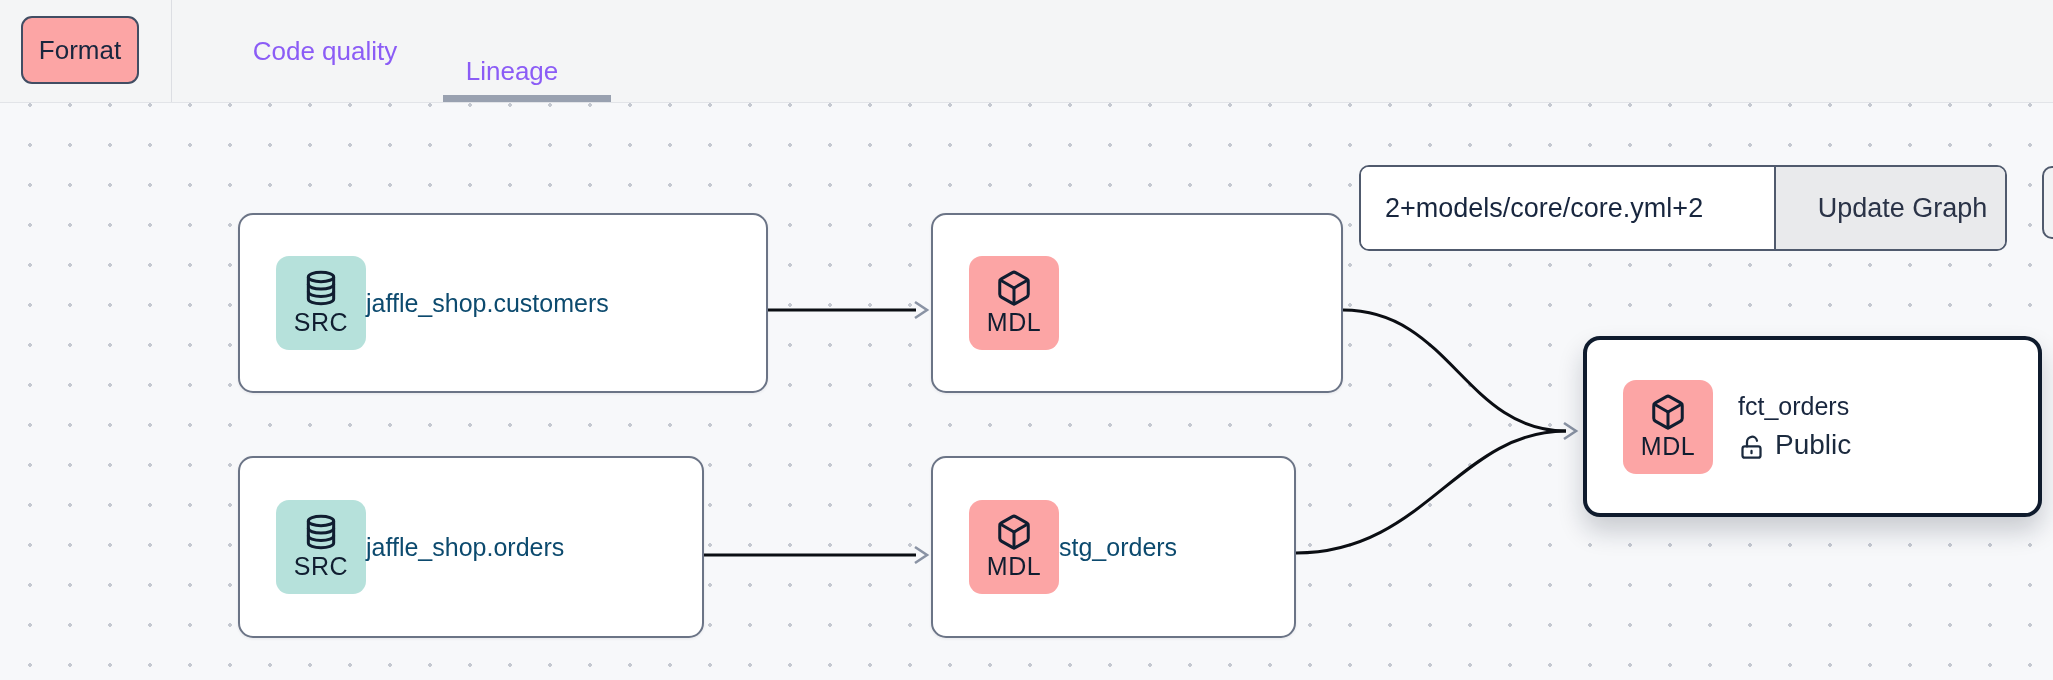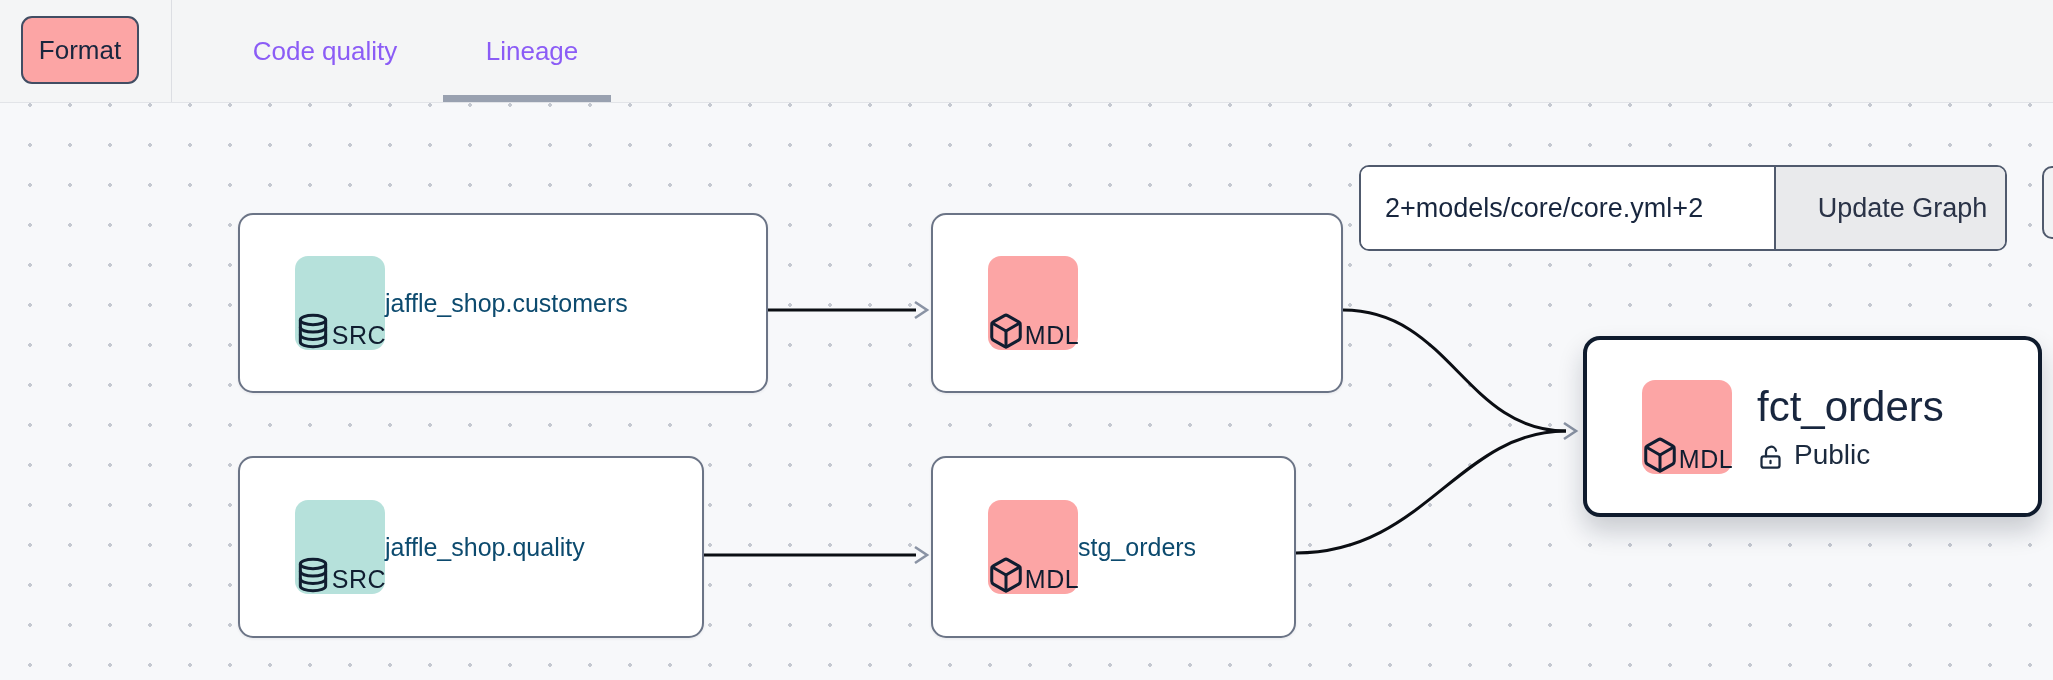--- a/index.html
+++ b/index.html
@@ -20,21 +20,21 @@
     cursor:pointer;
   }
   .header-divider{
     position:absolute; left:171px; top:0; width:1px; height:102px; background:#dcdee3;
   }
   .tab{
     position:absolute; top:0; height:102px; display:flex; align-items:center; justify-content:center;
     font-size:26px; color:#8b5cf6; cursor:pointer;
   }
   .tab-code-quality{ left:236px; width:178px; }
-  .tab-lineage{ left:476px; width:112px; }
+  .tab-lineage{ left:456px; width:112px;margin-top:20px; }
   .tab-underline{
     position:absolute; left:443px; top:95px; width:168px; height:7px; background:#99a1b0;
   }
   
   .canvas{
     position:absolute; left:0; top:103px; width:2053px; height:577px;
     background:#f7f8fa;
     background-image:radial-gradient(#c5c9d1 1.6px, rgba(197,201,209,0) 1.9px);
     background-size:40px 40px; background-position:10px 22px;
   }
@@ -45,35 +45,35 @@
   .node{
     position:absolute; background:#ffffff; border:2px solid #6b7486; border-radius:15px;
     display:flex; align-items:center; cursor:pointer;
     box-shadow:0 1px 3px rgba(20,30,50,0.08);
   }
   .node.selected{
     border:4px solid #0f1b2d; border-radius:17px;
     box-shadow:0 14px 26px rgba(15,27,45,0.20);
   }
   .type-badge{
-    width:90px; height:94px; border-radius:13px; margin-left:55px; flex:0 0 auto;
-    display:flex; flex-direction:row; align-items:flex-end; justify-content:center;
+    width:90px; height:94px; border-radius:13px; margin-left:36px; flex:0 0 auto;
+    display:flex; flex-direction:column; align-items:center; justify-content:center;
     color:#101d30;
   }
   .type-badge .glyph{ line-height:0; }
   .type-badge .badge-label{
     font-size:25px; letter-spacing:0.5px; margin-top:1px; color:#101d30;
   }
   .badge-src{ background:#b6e1db; }
   .badge-mdl{ background:#fca5a5; }
   .node-label{
     font-size:25px; color:#0c4a6e; white-space:nowrap;
   }
   .node-text-col{ margin-left:25px; display:flex; flex-direction:column; gap:8px; }
-  .node-title{ font-size:42px; color:#18263e; white-space:nowrap; }
+  .node-title{ font-size:25px; color:#18263e; white-space:nowrap; }
   .node-access{ display:flex; align-items:flex-end; gap:10px; font-size:28px; color:#1b2a3e; }
   
   .selector-group{
     position:absolute; left:1359px; top:165px; width:648px; height:86px;
     border:2px solid #505a6d; border-radius:10px; background:#ffffff;
     display:flex; overflow:hidden;
   }
   .selector-input{
     flex:1 1 auto; border:none; outline:none; background:#ffffff;
     font-family:"Liberation Sans","DejaVu Sans",sans-serif;
@@ -145,21 +145,21 @@
     <span class="glyph">
       <svg width="38" height="38" viewBox="0 0 24 24" fill="none" stroke="#101d30" stroke-width="1.9" stroke-linecap="round" stroke-linejoin="round">
         <ellipse cx="12" cy="5" rx="8" ry="3"></ellipse>
         <path d="M4 5v4.7c0 1.66 3.58 3 8 3s8-1.34 8-3V5"></path>
         <path d="M4 9.7v4.7c0 1.66 3.58 3 8 3s8-1.34 8-3V9.7"></path>
         <path d="M4 14.4V19c0 1.66 3.58 3 8 3s8-1.34 8-3v-4.6"></path>
       </svg>
     </span>
     <span class="badge-label">SRC</span>
   </div>
-  <span class="node-label">jaffle_shop.quality</span>
+  <span class="node-label">jaffle_shop.orders</span>
 </div>
 
 <div class="node" style="left:931px; top:456px; width:365px; height:182px;">
   <div class="type-badge badge-mdl">
     <span class="glyph">
       <svg width="38" height="38" viewBox="0 0 24 24" fill="none" stroke="#101d30" stroke-width="1.9" stroke-linecap="round" stroke-linejoin="round">
         <path d="M21 16V8a2 2 0 0 0-1-1.73l-7-4a2 2 0 0 0-2 0l-7 4A2 2 0 0 0 3 8v8a2 2 0 0 0 1 1.73l7 4a2 2 0 0 0 2 0l7-4A2 2 0 0 0 21 16z"></path>
         <polyline points="3.27 6.96 12 12.01 20.73 6.96"></polyline>
         <line x1="12" y1="22.08" x2="12" y2="12"></line>
       </svg>

